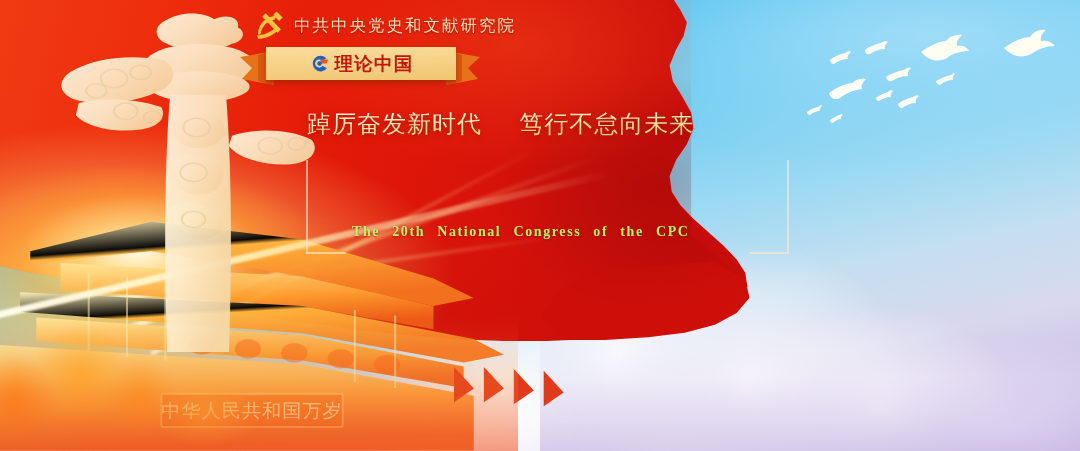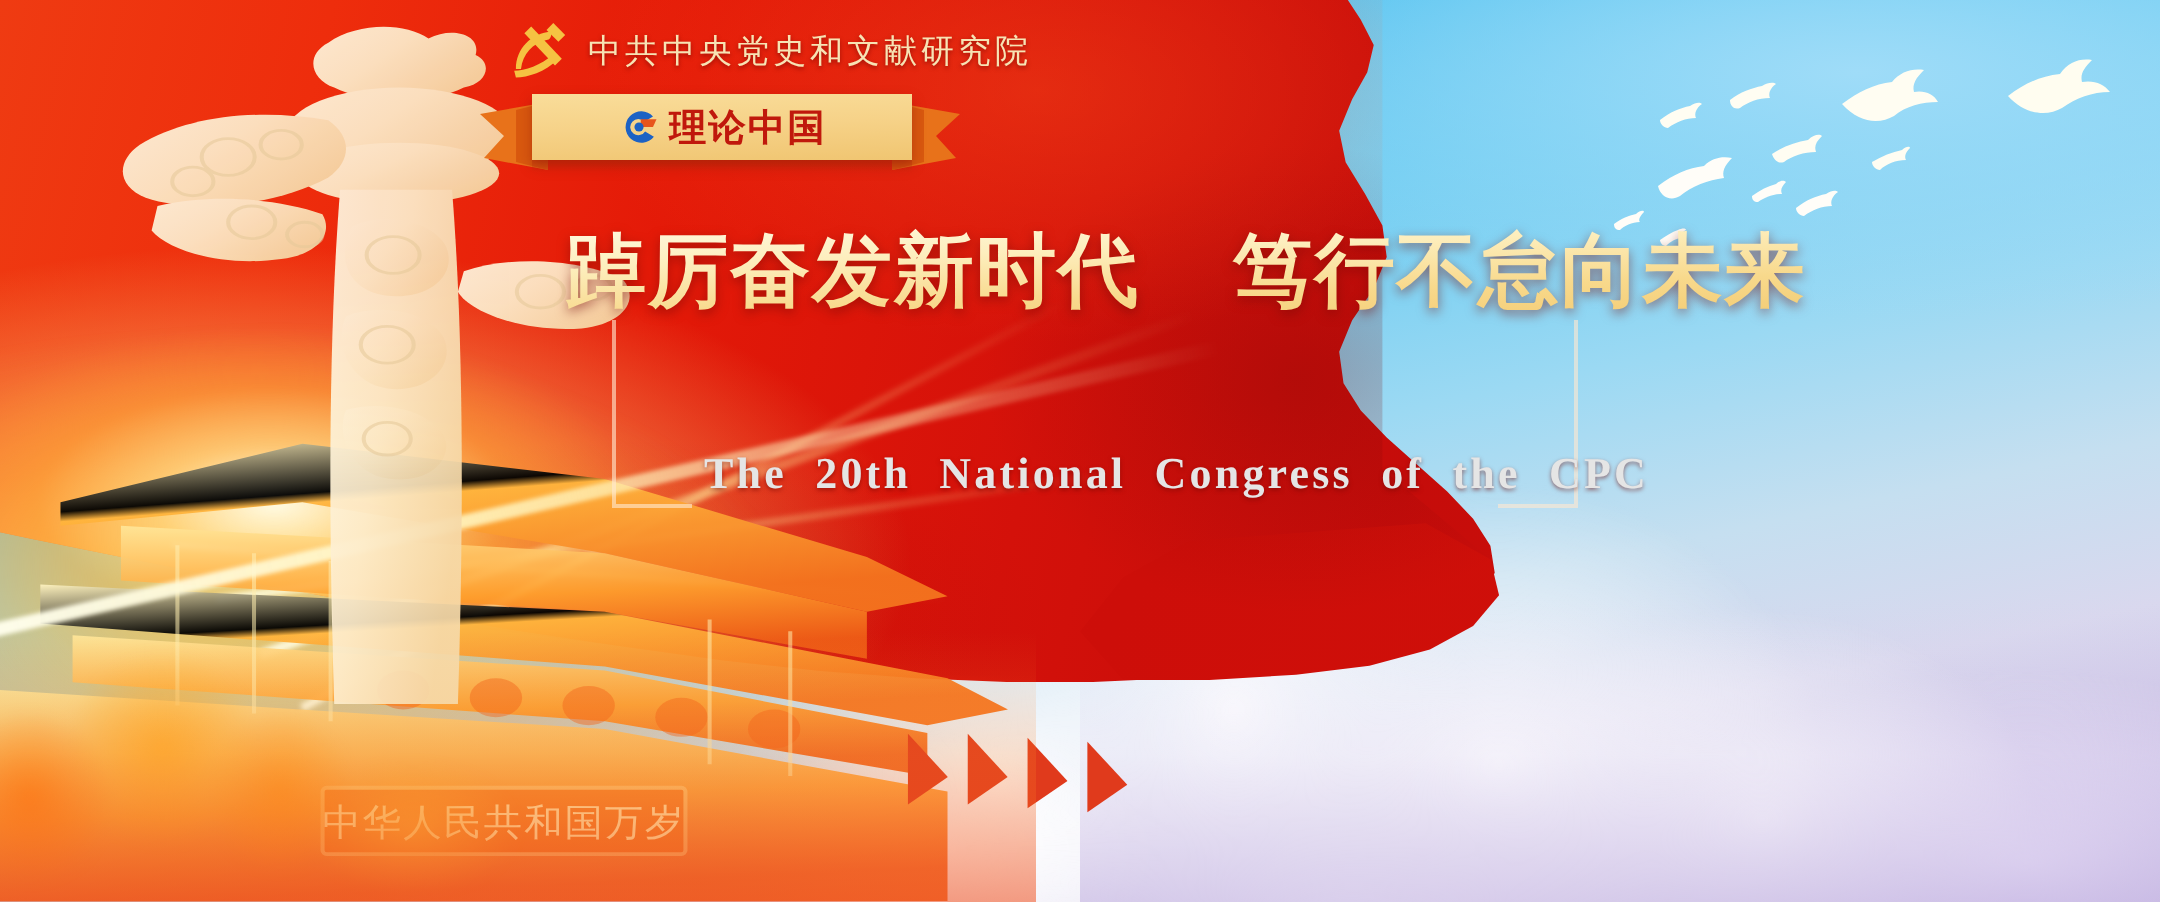--- a/index.html
+++ b/index.html
@@ -183,22 +183,22 @@
     background: linear-gradient(to bottom, rgba(188,52,10,.55), rgba(188,52,10,0));
   }
   .lc-logo { width: 21px; height: 21px; display:block; }
   .ribbon-text {
     font-size: 18.5px; font-weight: 700; letter-spacing: 1.2px;
     color: #c0180c; white-space: nowrap;
   }
 
   
   .headline {
-    position: absolute; left: 283px; top: 108px;
-    font-size: 40px; font-weight: 700;
+    position: absolute; left: 307px; top: 108px;
+    font-size: 24px; font-weight: 400;
     letter-spacing: 1px;
     white-space: nowrap;
     background: linear-gradient(178deg, #fffbe8 0%, #fdeebd 34%, #f8d98c 66%, #f2c96f 100%);
     -webkit-background-clip: text; background-clip: text;
     -webkit-text-fill-color: transparent; color: transparent;
     filter: drop-shadow(0 2px 3px rgba(118,8,4,.55));
   }
   .headline .gap { display: inline-block; width: 22px; }
 
   .subtitle {
@@ -206,22 +206,22 @@
     font-size: 45px; font-weight: 700; letter-spacing: 4px;
     white-space: nowrap;
     background: linear-gradient(176deg, #fff8e0 0%, #fbe3a6 38%, #f3cf7c 70%, #eec167 100%);
     -webkit-background-clip: text; background-clip: text;
     -webkit-text-fill-color: transparent; color: transparent;
     filter: drop-shadow(0 2px 4px rgba(118,8,4,.6));
   }
   .eng {
     position: absolute; left: 352px; top: 224px;
     font-family: "Liberation Serif", serif;
-    font-size: 22px; font-weight: 700; letter-spacing: 1.6px;
-    color: #e5e5e5; white-space: nowrap;
+    font-size: 14px; font-weight: 700; letter-spacing: 1.6px;
+    color: #bef264; white-space: nowrap;
     text-shadow: 0 1px 2px rgba(110,8,4,.55);
   }
   .eng .w { display: inline-block; margin-right: 7px; }
 
   
   .bracket {
     position: absolute; width: 38px; height: 92px;
     pointer-events: none;
   }
   .bracket.left  { left: 306px; top: 160px;

